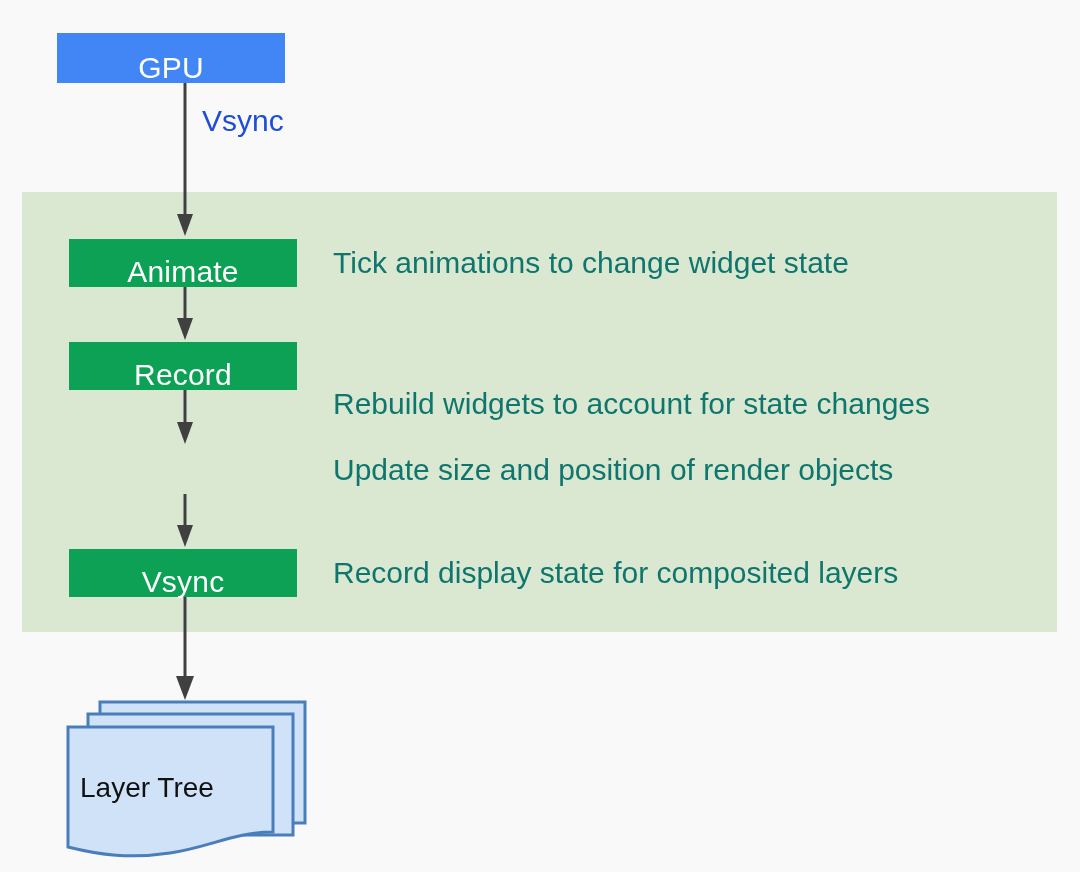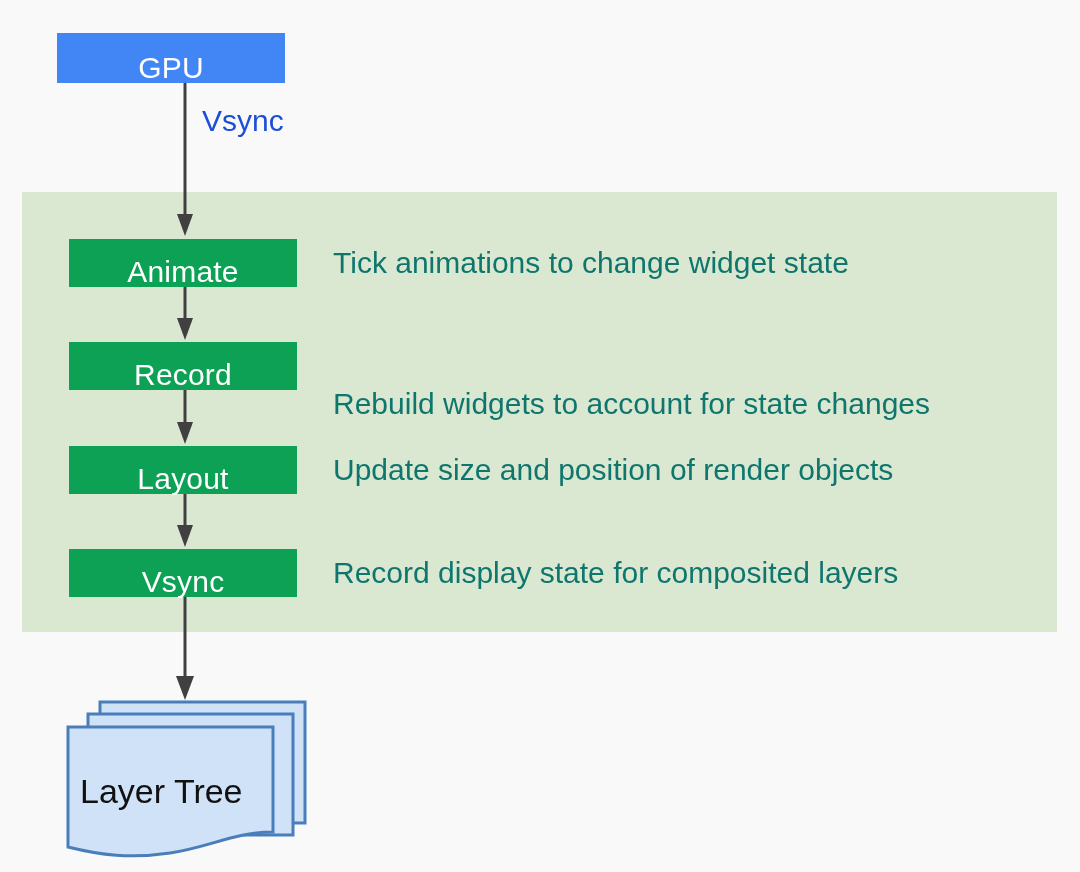--- a/index.html
+++ b/index.html
@@ -100,21 +100,21 @@
     left: 60px;
     top: 695px;
     width: 260px;
     height: 170px;
   }
   #layer-tree-label {
     position: absolute;
     left: 80px;
     top: 774px;
     color: #111111;
-    font-size: 34px;
+    font-size: 28px;
     line-height: 1;
     white-space: nowrap;
     text-align: right;
   }
 </style>
 </head>
 <body>
 
 <div id="stage">
 
@@ -153,23 +153,20 @@
   </div>
 
   <div id="vsync-label">Vsync</div>
 
   <div class="node-box stage-box" id="animate-box">
     <span class="node-label">Animate</span>
   </div>
   <div class="node-box stage-box" id="build-box">
     <span class="node-label">Record</span>
   </div>
-  <div class="node-box stage-box" id="layout-box">
-    <span class="node-label">Layout</span>
-  </div>
   <div class="node-box stage-box" id="paint-box">
     <span class="node-label">Vsync</span>
   </div>
 
   <div class="desc" id="desc-animate">Tick animations to change widget state</div>
   <div class="desc" id="desc-build">Rebuild widgets to account for state changes</div>
   <div class="desc" id="desc-layout">Update size and position of render objects</div>
   <div class="desc" id="desc-paint">Record display state for composited layers</div>
 
   <div id="layer-tree-group">

